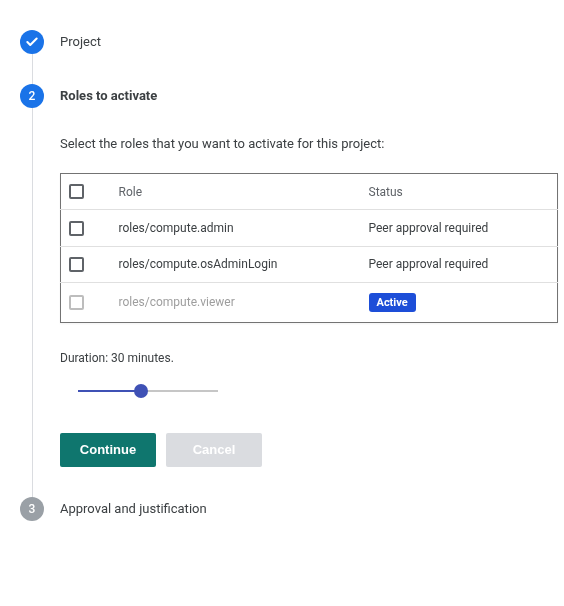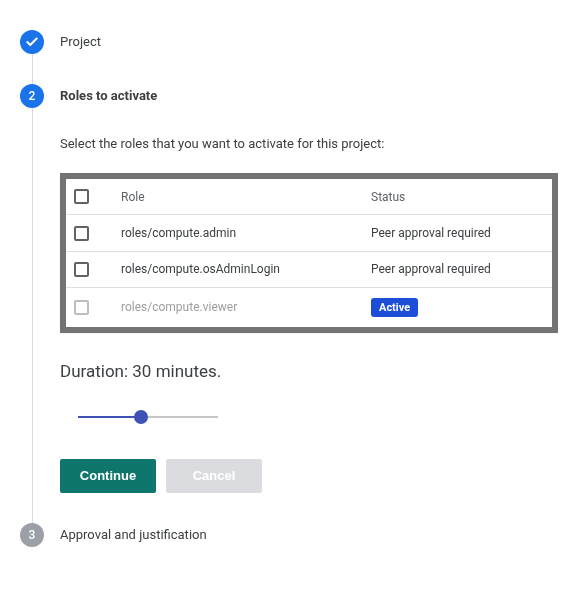--- a/index.html
+++ b/index.html
@@ -71,21 +71,21 @@
     .step-body {
       margin-top: 28px;
     }
     .instruction {
       font-size: 13px;
       color: #3c4043;
       margin-bottom: 22px;
     }
     .roles-table {
       width: 100%;
-      border: 6px solid #737373;
+      border: 1px solid #737373;
       border-collapse: collapse;
       box-shadow: 0 1px 2px rgba(0,0,0,0.05);
     }
     .roles-table th, .roles-table td {
       border-bottom: 1px solid #e0e0e0;
       text-align: left;
       font-weight: 400;
       font-size: 12px;
       padding: 10px 8px;
       vertical-align: middle;
@@ -126,23 +126,23 @@
       color: #fff;
       font-size: 11px;
       font-weight: 700;
       padding: 3px 8px;
       border-radius: 3px;
     }
     .duration-section {
       margin-top: 28px;
     }
     .duration-label {
-      font-size: 17px;
-      color: #3c4043;
-      margin-bottom: 28px;
+      font-size: 12px;
+      color: #3c4043;
+      margin-bottom: 18px;
     }
     .slider {
       position: relative;
       width: 140px;
       height: 16px;
       margin-left: 18px;
     }
     .slider-track {
       position: absolute;
       top: 7px;

